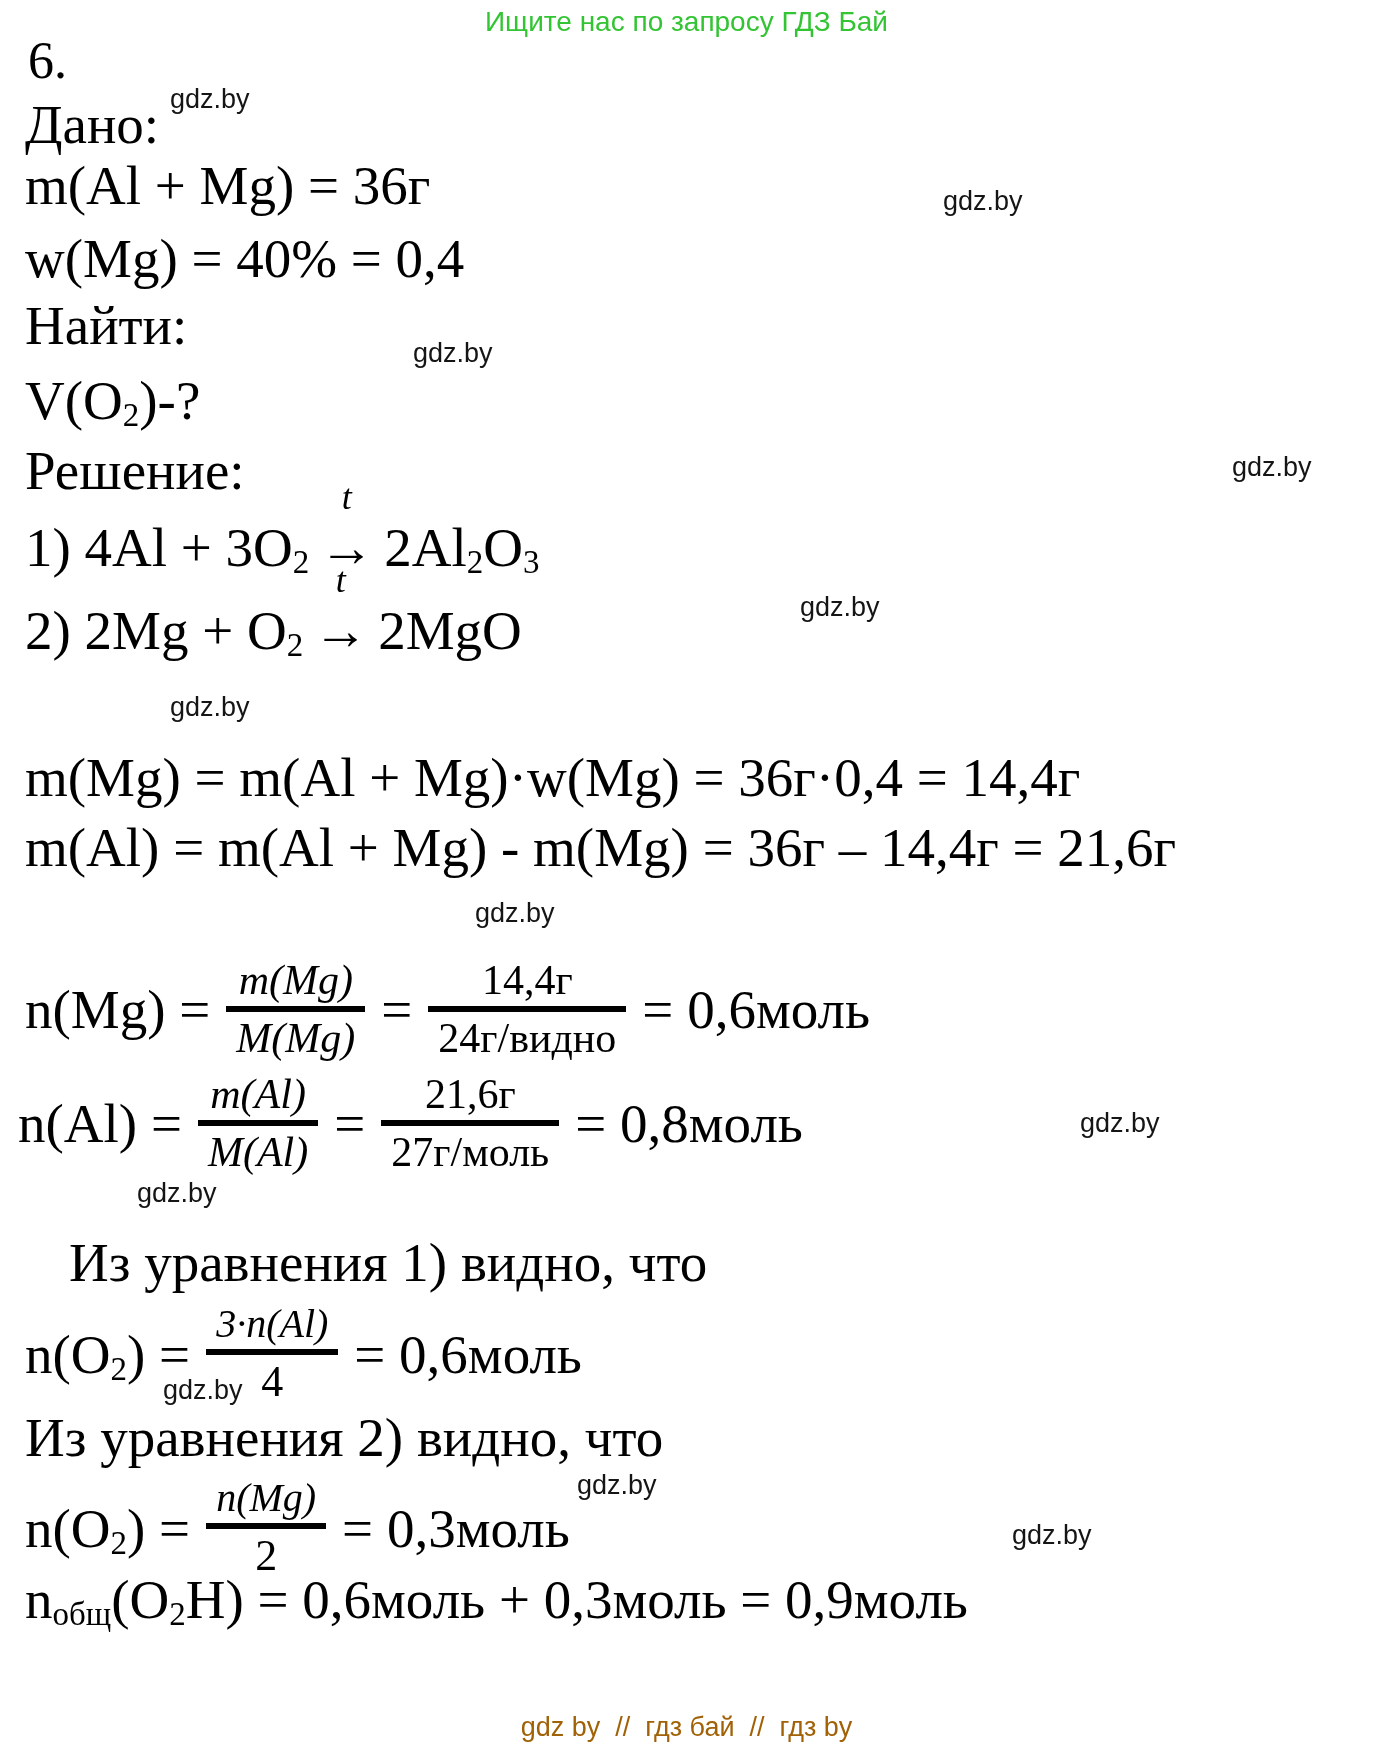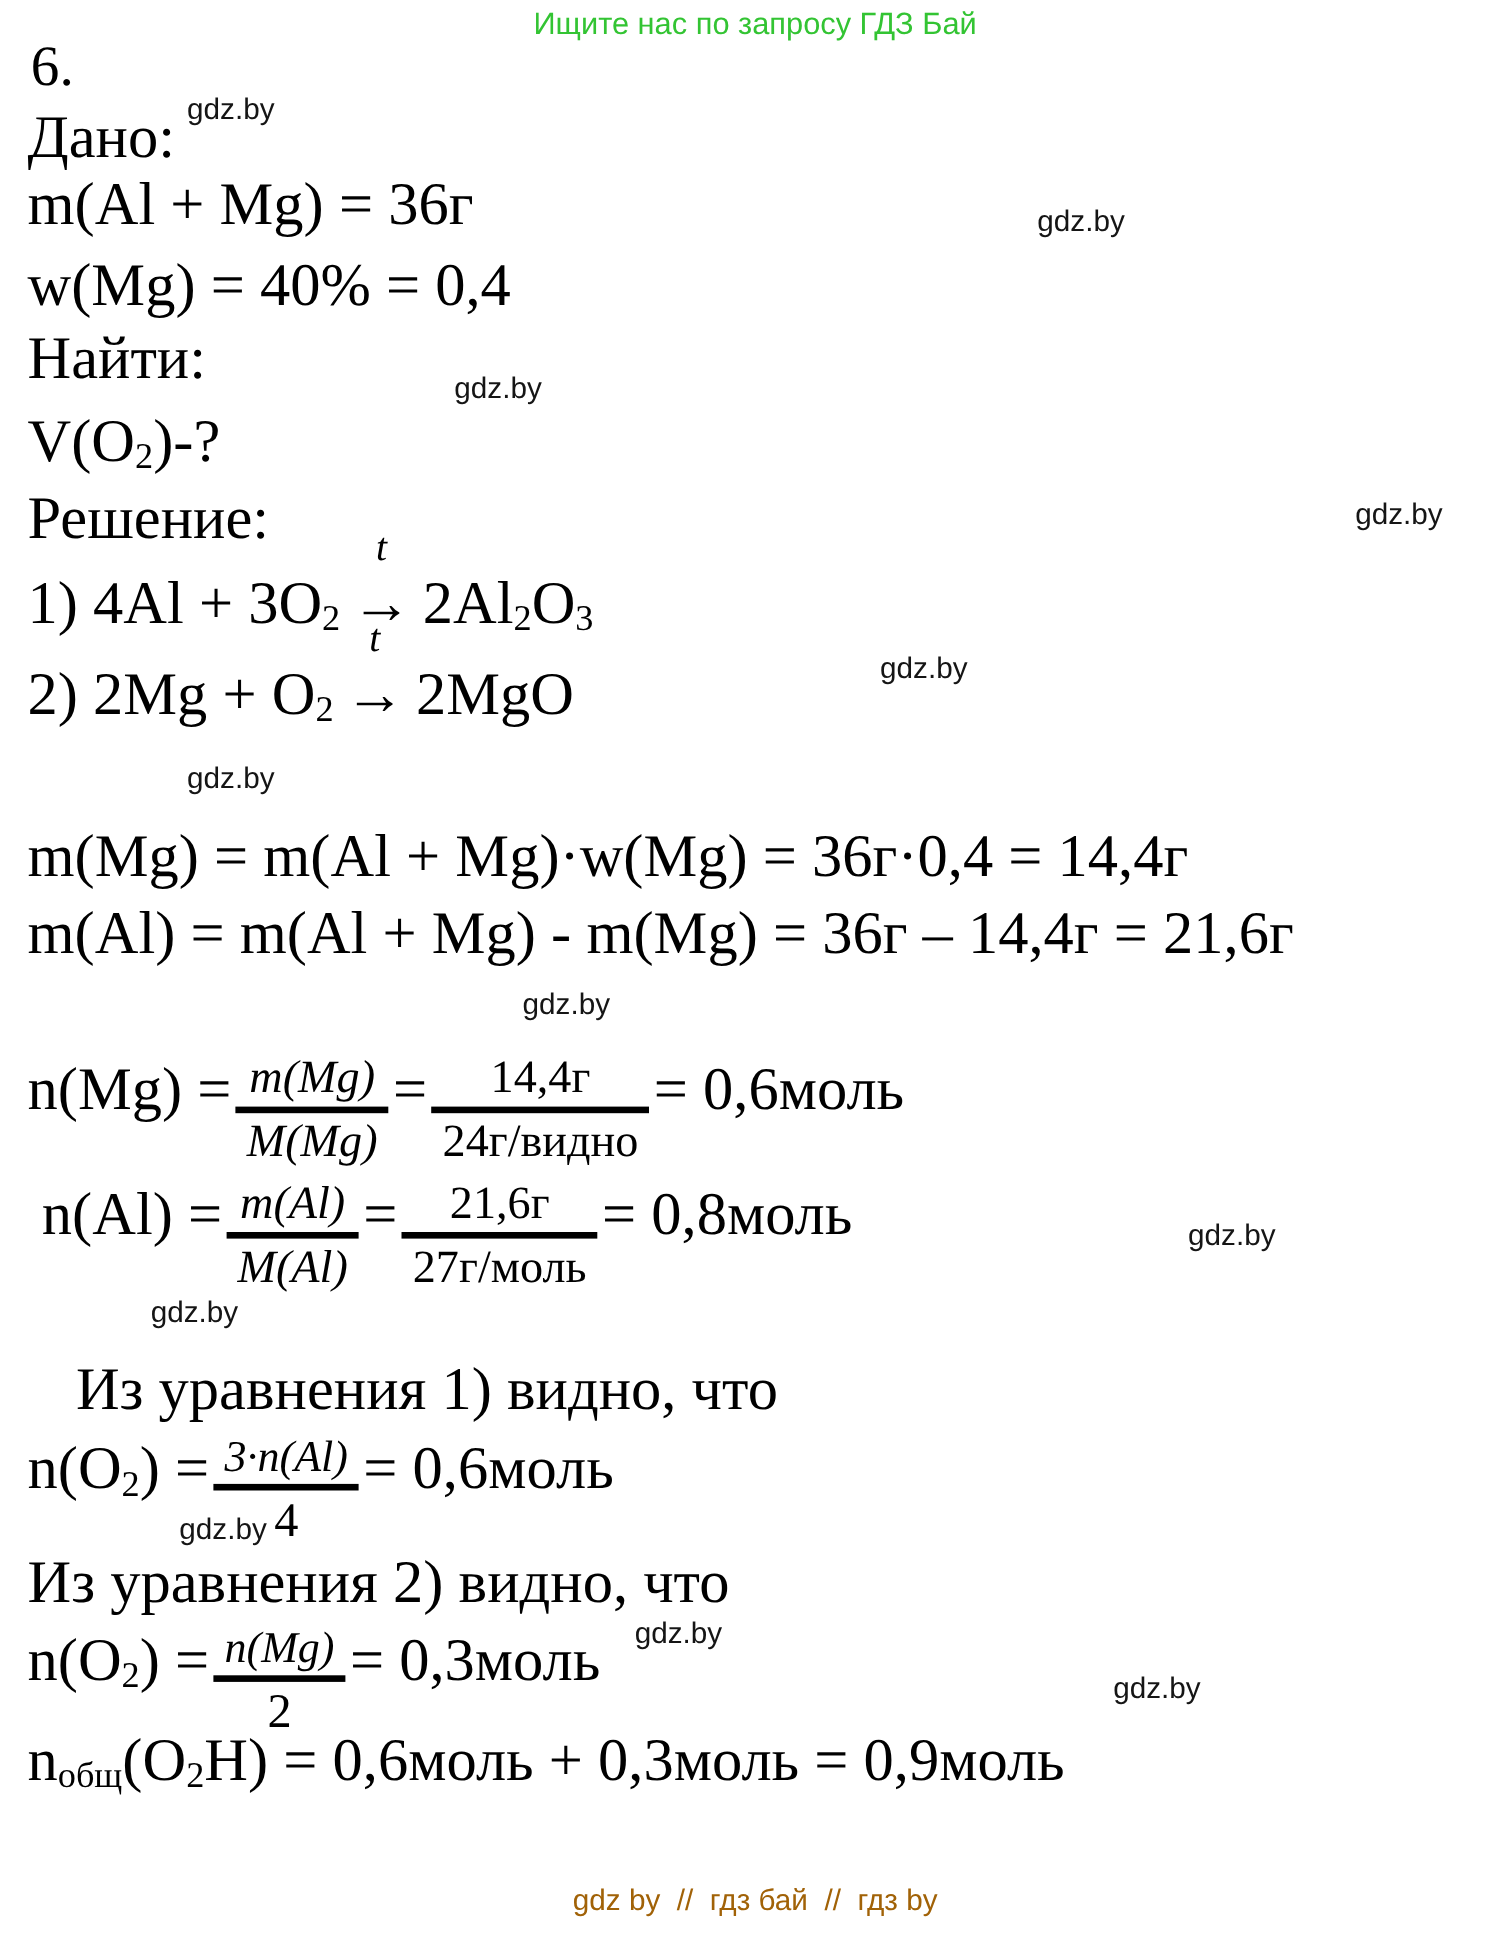--- a/index.html
+++ b/index.html
@@ -21,21 +21,21 @@
   b{font-weight:bold;}
 
   .wm{position:absolute;font-family:"Liberation Sans", sans-serif;font-size:27px;
       color:#151515;white-space:nowrap;text-align:right;}
 
   .rxn{position:relative;display:inline-block;margin:0 10px;}
   .rxn .t{position:absolute;top:-36px;left:50%;transform:translateX(-50%);
           font-style:italic;font-size:36px;line-height:1;}
   .rxn .arr{font-size:55px;}
 
-  .frac-row{position:absolute;display:flex;gap:4px;
+  .frac-row{position:absolute;display:flex;align-items:center;gap:16px;
             font-size:55px;white-space:nowrap;}
   .frac{display:inline-flex;flex-direction:column;align-items:center;
         font-size:42px;line-height:1.05;}
   .frac .num{padding:0 10px 4px;}
   .frac .den{padding:4px 10px 0;}
   .frac .bar{align-self:stretch;height:6px;background:#000;}
   .it{font-style:italic;}
 </style>
 </head>
 <body>
@@ -88,21 +88,21 @@
     </span>
     <span>=</span>
     <span class="frac">
       <span class="num">14,4г</span>
       <span class="bar"></span>
       <span class="den">24г/видно</span>
     </span>
     <span>= 0,6моль</span>
   </div>
 
-  <div class="frac-row" style="left:38px;top:1072px;">
+  <div class="frac-row" style="left:18px;top:1072px;">
     <span>n(Al) =</span>
     <span class="frac">
       <span class="num it">m(Al)</span>
       <span class="bar"></span>
       <span class="den it">M(Al)</span>
     </span>
     <span>=</span>
     <span class="frac">
       <span class="num">21,6г</span>
       <span class="bar"></span>

